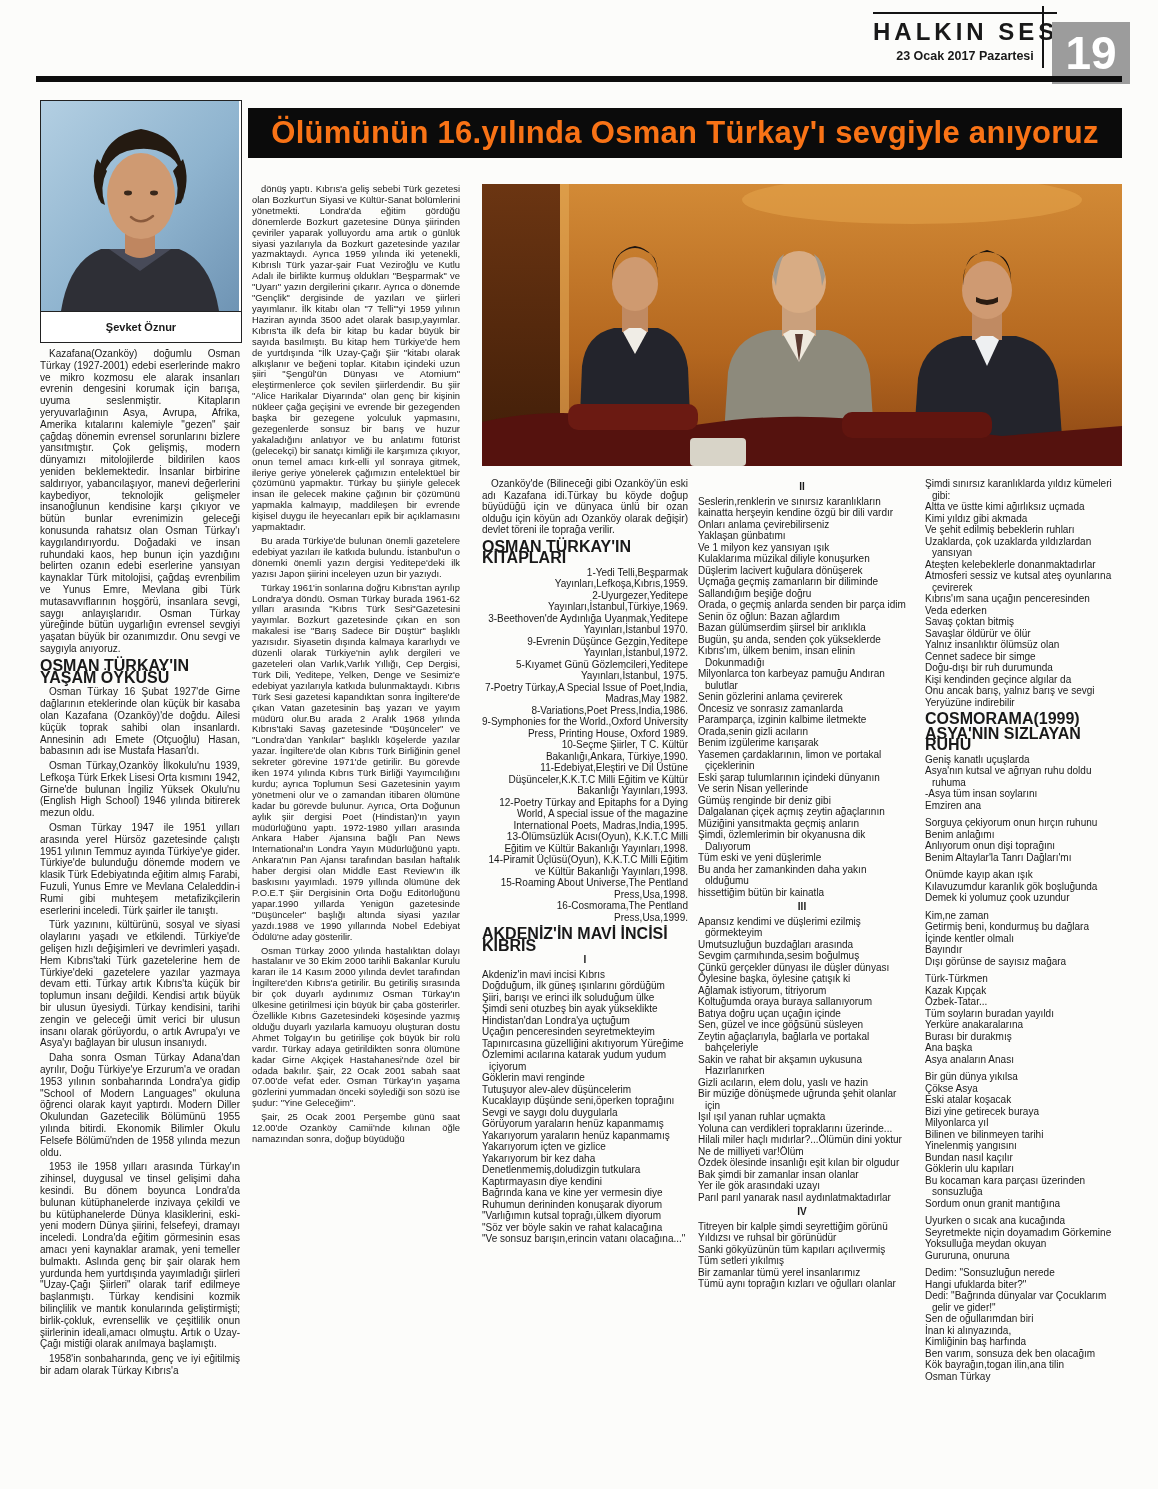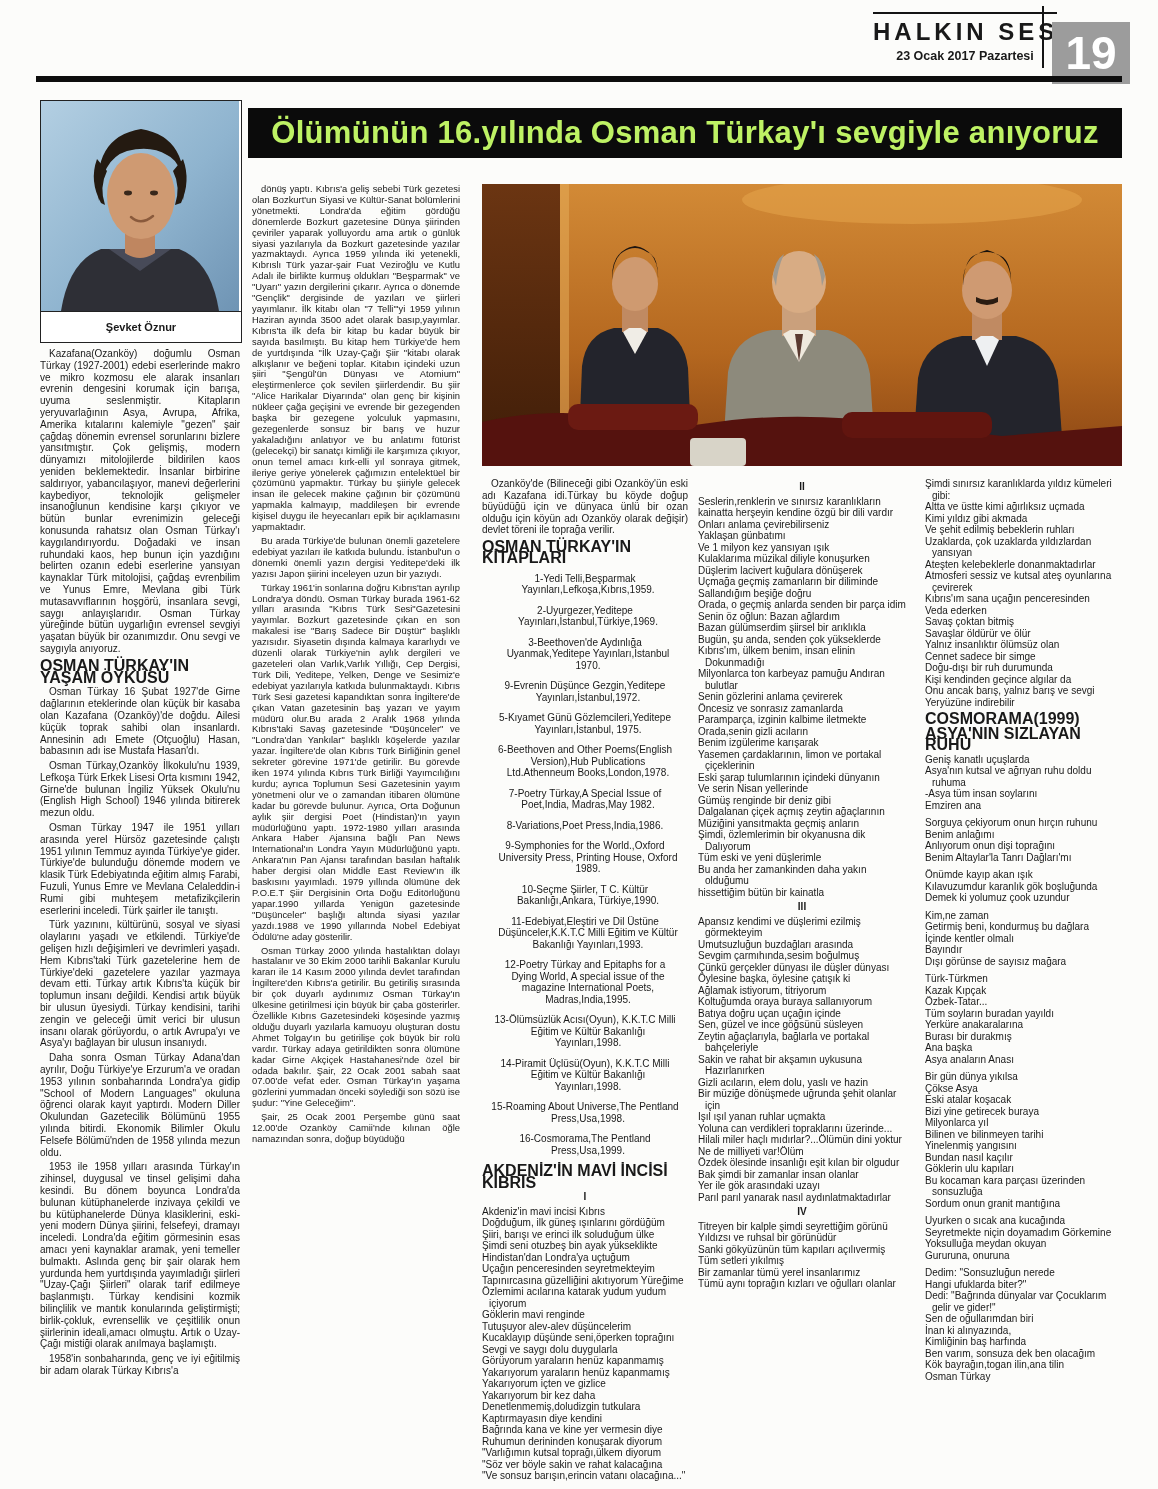--- a/index.html
+++ b/index.html
@@ -22,38 +22,38 @@
   
   .author-box { position:absolute; left:40px; top:100px; width:200px; border:1px solid #222; background:#fff; }
   .author-photo { width:198px; height:210px; display:block; }
   .author-photo svg { display:block; }
   .author-name { height:30px; line-height:30px; text-align:center; font-weight:bold; font-size:11px;
     border-top:1px solid #222; background:#fff; }
 
   
   .headline-banner { position:absolute; left:248px; top:108px; width:874px; height:50px; background:#0b0b0b;
     display:flex; align-items:center; justify-content:center; }
-  .headline { margin:0; color:#bef264; font-size:31px; font-weight:bold; white-space:nowrap; letter-spacing:0.3px; }
+  .headline { margin:0; color:#f97316; font-size:31px; font-weight:bold; white-space:nowrap; letter-spacing:0.3px; }
 
   
   .main-photo { position:absolute; left:482px; top:184px; width:640px; height:282px; overflow:hidden; background:#a85c20; }
   .main-photo svg { display:block; }
 
   
   .col { position:absolute; overflow:hidden; text-align:justify; }
   .col1 { left:40px;  top:348px; width:200px; height:1132px; font-size:10px;  line-height:11.8px; }
   .col2 { left:252px; top:184px; width:208px; height:1298px; font-size:9.4px; line-height:10.9px; }
   .col3 { left:482px; top:478px; width:206px; height:1004px; font-size:10px;  line-height:11.5px; }
   .col4 { left:698px; top:478px; width:208px; height:1004px; font-size:10px;  line-height:11.5px; }
   .col5 { left:925px; top:478px; width:197px; height:1004px; font-size:10px;  line-height:11.5px; }
 
   .para { margin:0 0 3px; text-indent:9px; }
   .sec-title { font-size:16px; font-weight:bold; margin:5px 0 3px; text-align:left; }
   .sec-title.sub { margin-top:0; }
-  .book { margin:9px; text-align:center; padding-left:6px; text-indent:-6px; }
+  .book { margin:0; text-align:right; padding-left:6px; text-indent:-6px; }
   .pline { margin:0; text-align:left; padding-left:7px; text-indent:-7px; }
   .pline.stanza-num { text-align:center; font-weight:bold; padding-left:0; text-indent:0; margin:3px 0; }
   .pline.blank { height:6px; }
 </style>
 </head>
 <body>
 
 <div class="page">
 
   <div class="mast-text">
@@ -169,21 +169,20 @@
 
   <div class="col col3">
     <p class="para">Ozanköy'de (Bilineceği gibi Ozanköy'ün eski adı Kazafana idi.Türkay bu köyde doğup büyüdüğü için ve dünyaca ünlü bir ozan olduğu için köyün adı Ozanköy olarak değişir) devlet töreni ile toprağa verilir.</p>
     <h4 class="sec-title">OSMAN TÜRKAY'IN KİTAPLARI</h4>
     <div>
         <p class="book">1-Yedi Telli,Beşparmak Yayınları,Lefkoşa,Kıbrıs,1959.</p>
         <p class="book">2-Uyurgezer,Yeditepe Yayınları,İstanbul,Türkiye,1969.</p>
         <p class="book">3-Beethoven'de Aydınlığa Uyanmak,Yeditepe Yayınları,İstanbul 1970.</p>
         <p class="book">9-Evrenin Düşünce Gezgin,Yeditepe Yayınları,İstanbul,1972.</p>
         <p class="book">5-Kıyamet Günü Gözlemcileri,Yeditepe Yayınları,İstanbul, 1975.</p>
-        <p class="book">6-Beethoven and Other Poems(English Version),Hub Publications Ltd.Athenneum Books,London,1978.</p>
         <p class="book">7-Poetry Türkay,A Special Issue of Poet,India, Madras,May 1982.</p>
         <p class="book">8-Variations,Poet Press,India,1986.</p>
         <p class="book">9-Symphonies for the World.,Oxford University Press, Printing House, Oxford 1989.</p>
         <p class="book">10-Seçme Şiirler, T C. Kültür Bakanlığı,Ankara, Türkiye,1990.</p>
         <p class="book">11-Edebiyat,Eleştiri ve Dil Üstüne Düşünceler,K.K.T.C Milli Eğitim ve Kültür Bakanlığı Yayınları,1993.</p>
         <p class="book">12-Poetry Türkay and Epitaphs for a Dying World, A special issue of the magazine International Poets, Madras,India,1995.</p>
         <p class="book">13-Ölümsüzlük Acısı(Oyun), K.K.T.C Milli Eğitim ve Kültür Bakanlığı Yayınları,1998.</p>
         <p class="book">14-Piramit Üçlüsü(Oyun), K.K.T.C Milli Eğitim ve Kültür Bakanlığı Yayınları,1998.</p>
         <p class="book">15-Roaming About Universe,The Pentland Press,Usa,1998.</p>
         <p class="book">16-Cosmorama,The Pentland Press,Usa,1999.</p>

